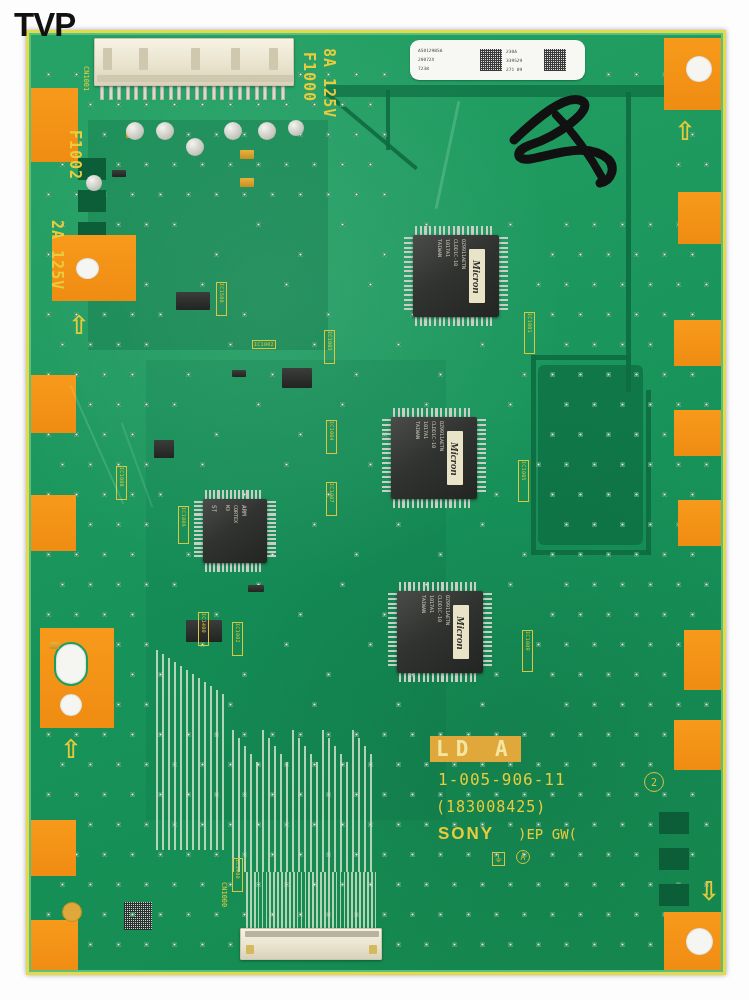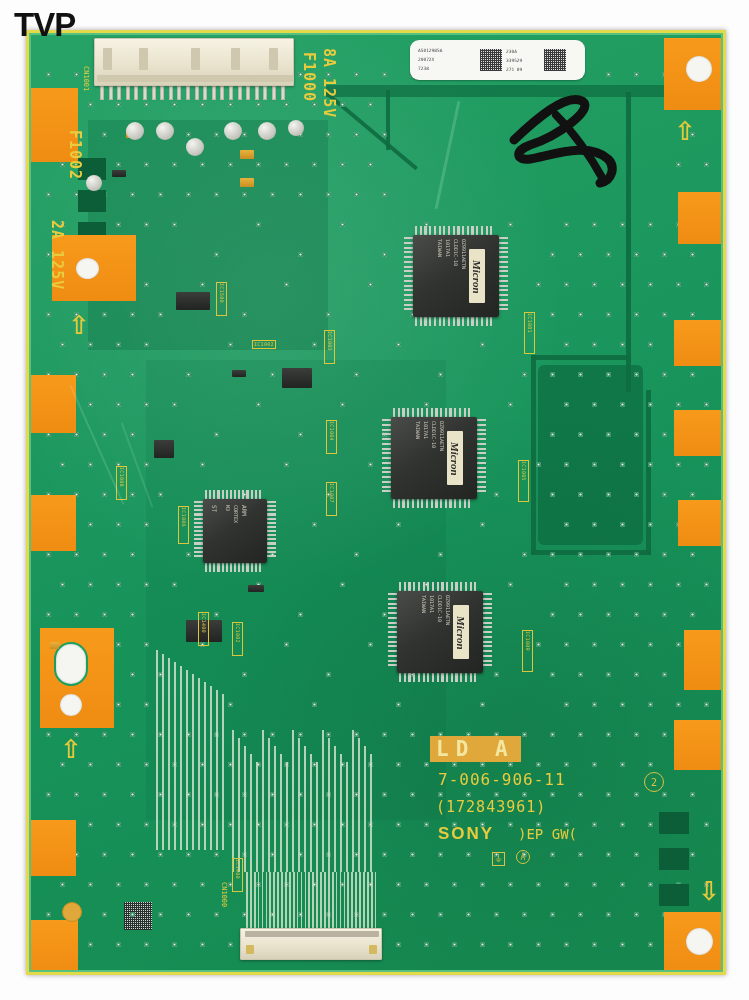--- a/index.html
+++ b/index.html
@@ -1226,22 +1226,22 @@
     <div class="silk-box" style="left:226px;top:310px;">IC1002</div>
     <div class="silk-box vert" style="left:298px;top:300px;height:34px;">IC1003</div>
     <div class="silk-box vert" style="left:300px;top:390px;height:34px;">IC1004</div>
     <div class="silk-box vert" style="left:300px;top:452px;height:34px;">IC1007</div>
     <div class="silk-box vert" style="left:90px;top:436px;height:34px;">IC1008</div>
     <div class="silk-box vert" style="left:172px;top:582px;height:34px;">IC1400</div>
     <div class="silk-box vert" style="left:206px;top:592px;height:34px;">IC1002</div>
     <div class="silk-box vert" style="left:206px;top:828px;height:34px;">IC1400</div>
 
     <div class="silk" style="left:404px;top:706px;font-size:21px;font-weight:bold;letter-spacing:7px;background:#e0a83a;color:#f3e6a0;padding:1px 6px;">LD A</div>
-    <div class="silk" style="left:412px;top:740px;font-size:16px;letter-spacing:1px;">7-006-906-11</div>
-    <div class="silk" style="left:410px;top:768px;font-size:15px;letter-spacing:1px;">(172843961)</div>
+    <div class="silk" style="left:412px;top:740px;font-size:16px;letter-spacing:1px;">1-005-906-11</div>
+    <div class="silk" style="left:410px;top:768px;font-size:15px;letter-spacing:1px;">(183008425)</div>
     <div class="silk" style="left:412px;top:794px;font-size:17px;font-weight:bold;letter-spacing:2px;font-family:'Liberation Sans',sans-serif;">SONY</div>
     <div class="silk" style="left:492px;top:796px;font-size:14px;letter-spacing:0px;">)EP GW(</div>
     <div class="silk" style="left:466px;top:822px;font-size:10px;border:1px solid #d8c247;padding:0 2px;">⏚</div>
     <div class="circle-mark" style="left:490px;top:820px;width:14px;height:14px;font-size:8px;">A</div>
 
     <div class="dmx" style="left:98px;top:872px;width:28px;height:28px;"></div>
     <div class="circle-mark" style="left:36px;top:872px;width:20px;height:20px;background:#e0a83a;border-color:#c58f22;"></div>
 
     <div id="ffc-fan">
         <div class="fanline" style="left:220px;top:842px;width:1.8px;height:58px;"></div>

